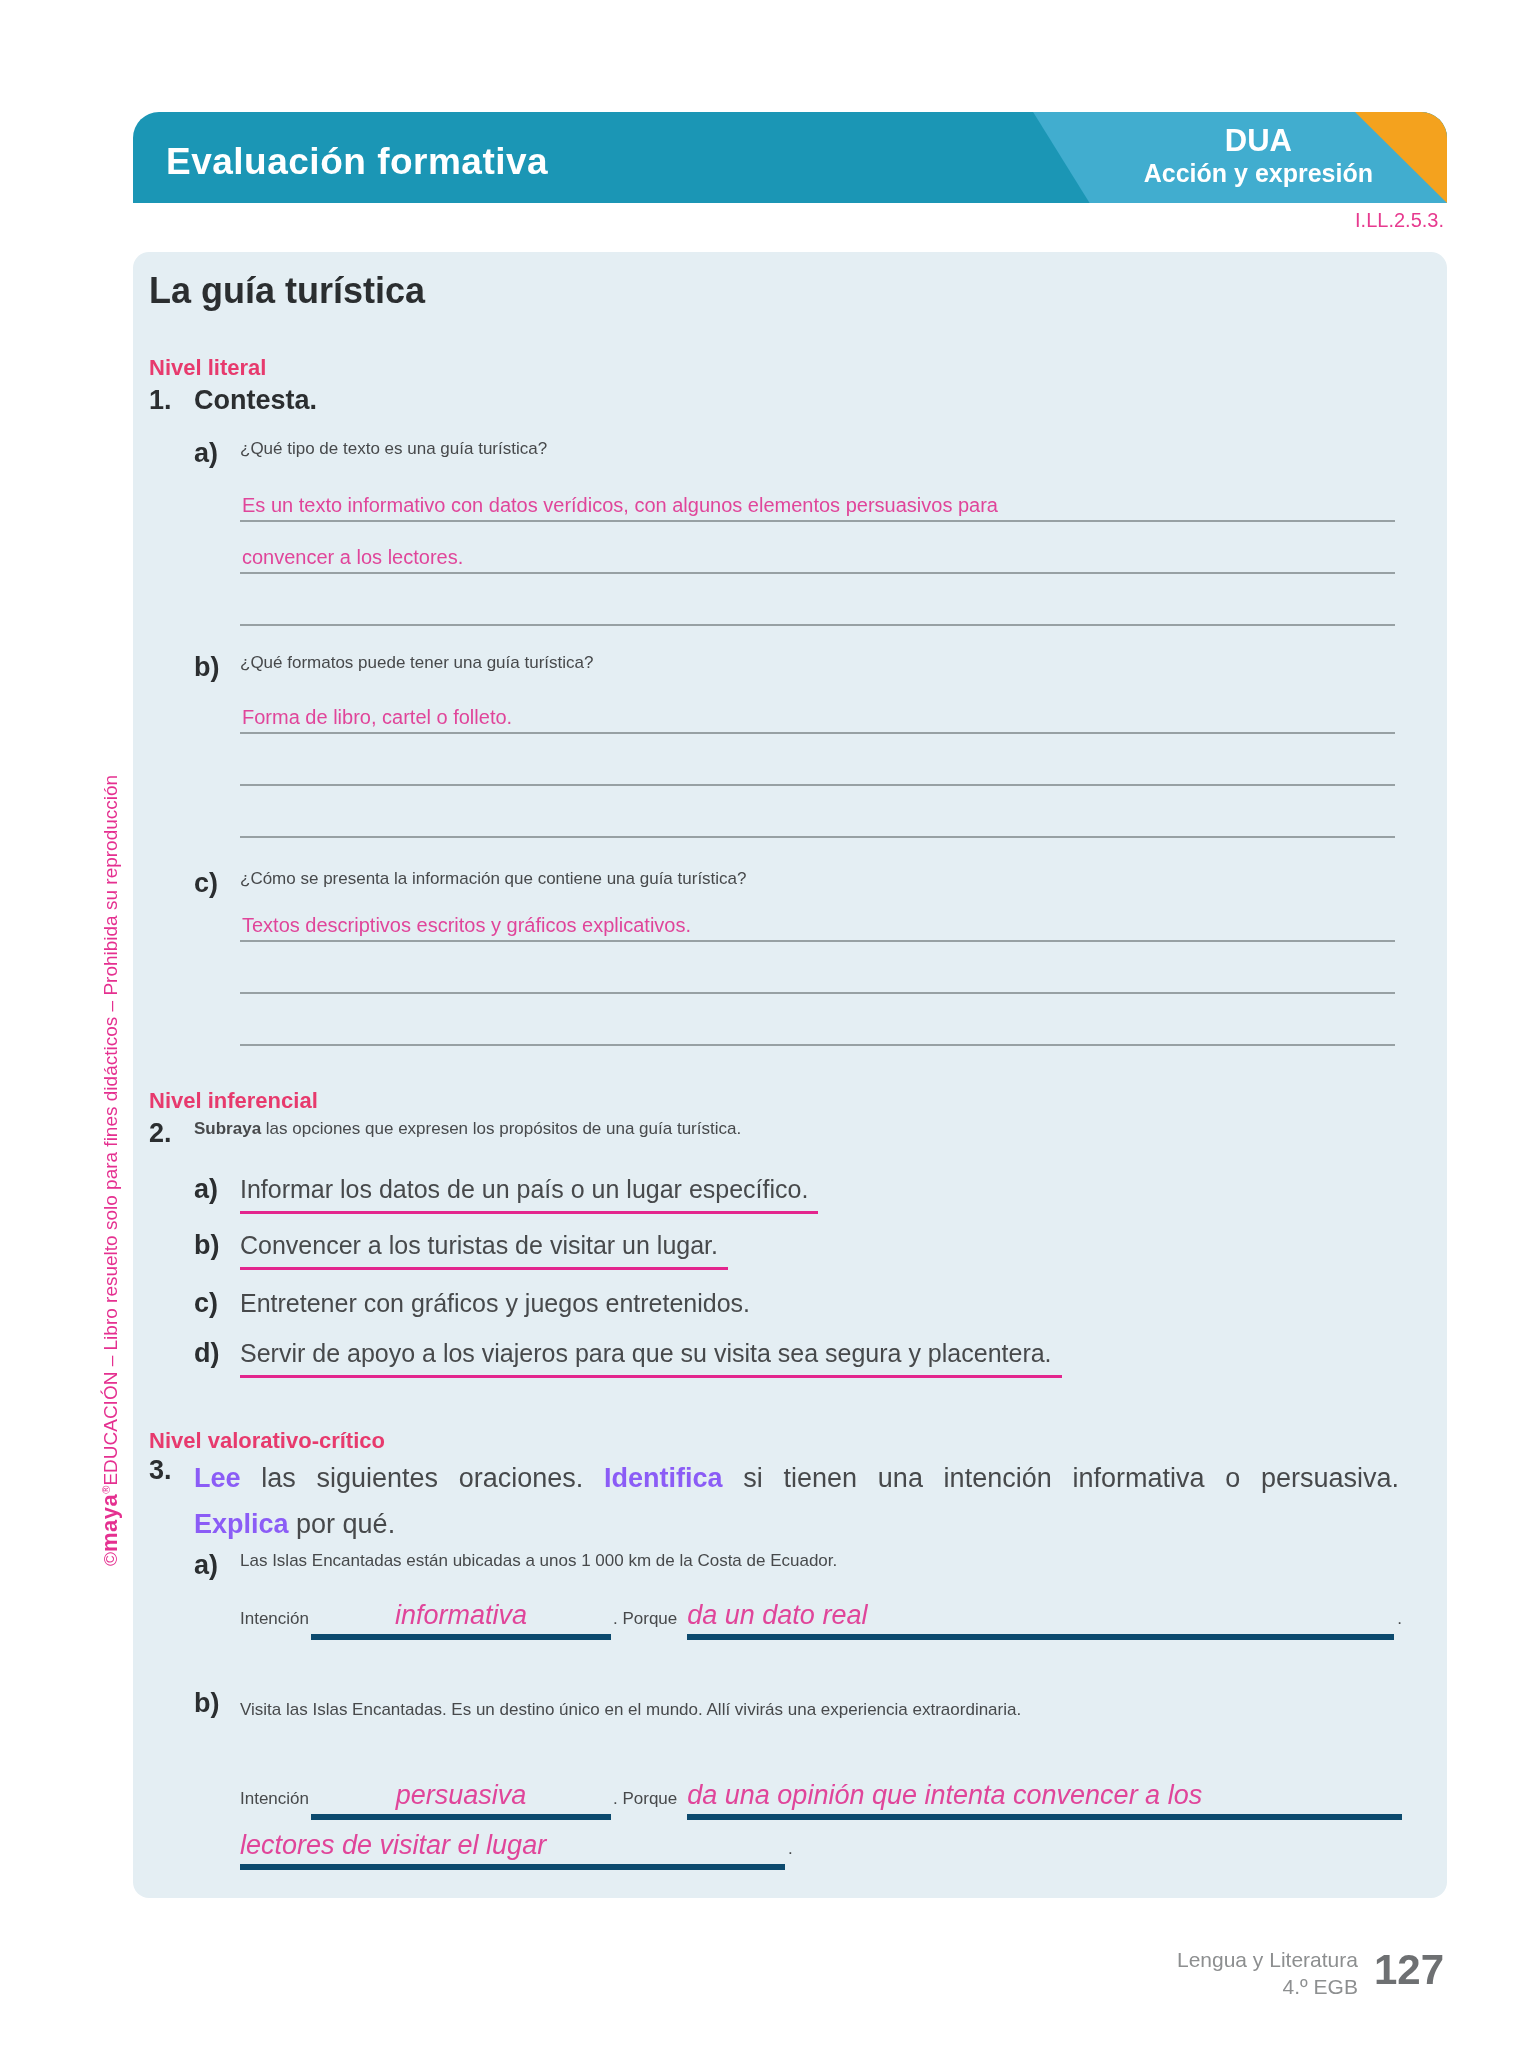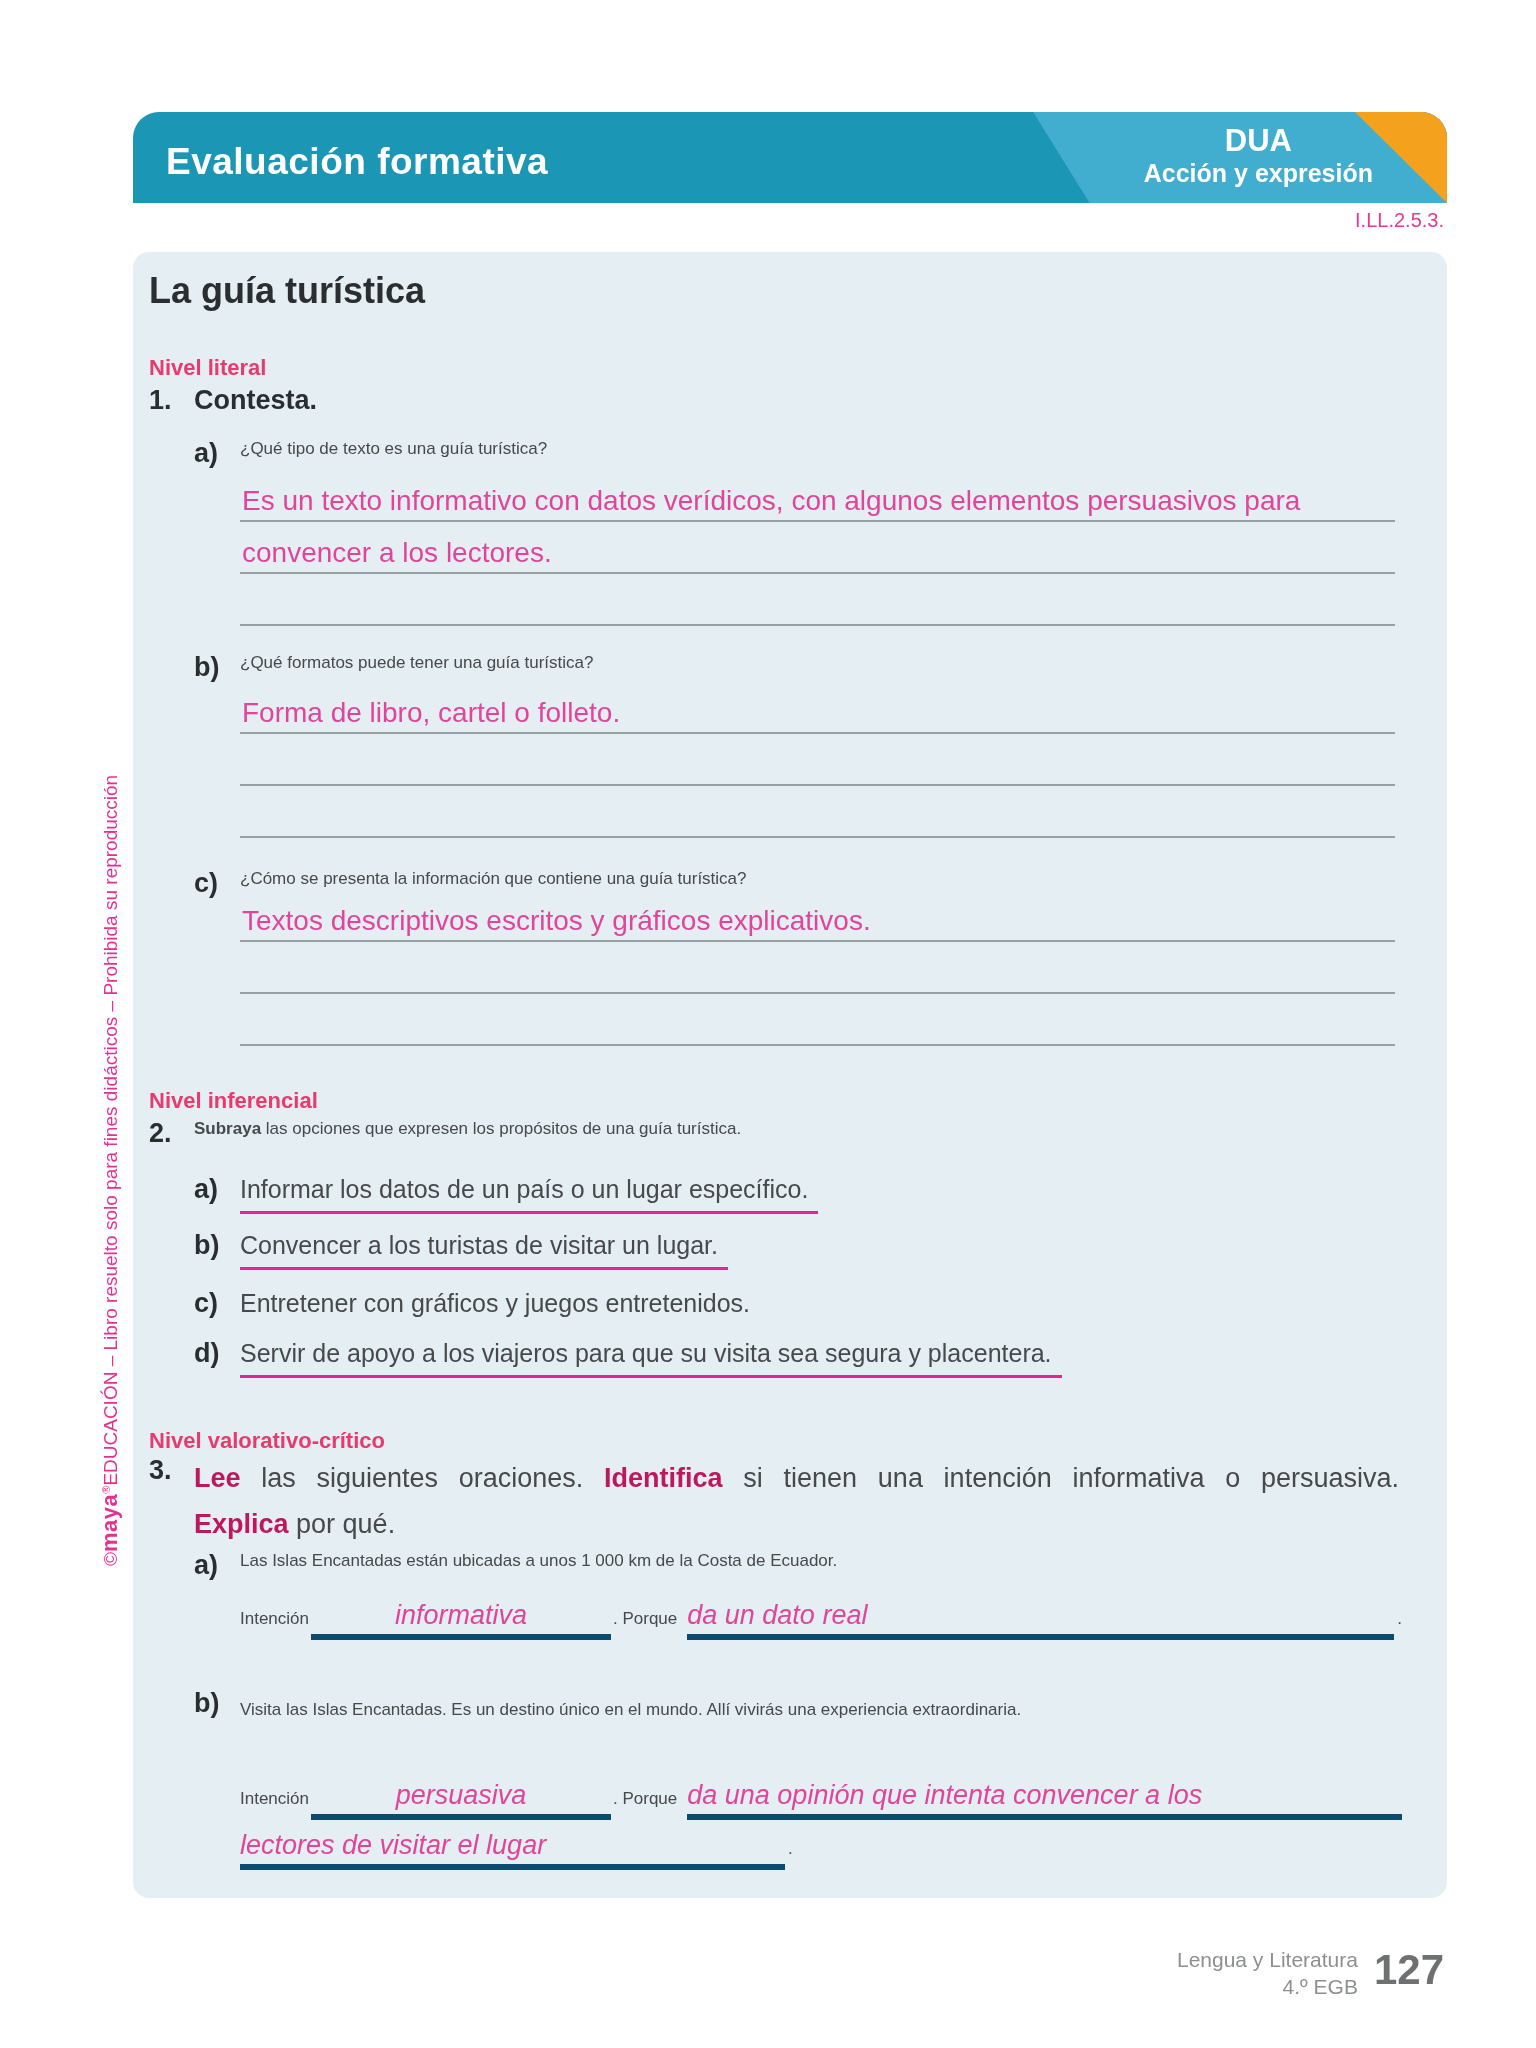--- a/index.html
+++ b/index.html
@@ -36,28 +36,28 @@
   .row{position:absolute;left:61px;display:flex;align-items:flex-start;}
   .num-row{left:16px;}
   .num{width:45px;flex-shrink:0;font-size:27px;font-weight:bold;color:#2b2e30;}
   .bold-ins{font-size:27px;font-weight:bold;color:#2b2e30;}
   .ilabel{width:46px;flex-shrink:0;font-size:27px;font-weight:bold;color:#2b2e30;}
   .qtext{font-size:17px;color:#47494b;line-height:1.25;}
   .wrap{width:1208px;line-height:44px;}
 
   .lines{position:absolute;left:107px;width:1155px;}
   .line{height:50px;border-bottom:2px solid #97a0a3;display:flex;align-items:flex-end;}
-  .ans{color:#e0459a;font-size:28px;line-height:1;padding:0 0 5px 2px;white-space:nowrap;}
+  .ans{color:#e0459a;font-size:20px;line-height:1;padding:0 0 5px 2px;white-space:nowrap;}
 
   .opt{font-size:25px;color:#47494b;line-height:1.25;}
   .underlined{border-bottom:3px solid #e3258d;padding:0 10px 6px 0;}
 
   .ins3{position:absolute;left:16px;top:1203px;display:flex;}
   .ins3-text{width:1205px;font-size:27px;color:#47494b;line-height:46px;}
-  .ins3-text b{color:#be185d;}
+  .ins3-text b{color:#8b5cf6;}
   .jline{text-align-last:justify;}
 
   .intent-row{position:absolute;left:107px;width:1162px;display:flex;align-items:baseline;}
   .blank{border-bottom:6px solid #0c4a6e;padding-bottom:3px;display:inline-block;font-style:italic;}
   .blank-1{width:300px;text-align:center;margin:0 2px;}
   .blank-grow{flex:1;margin-left:10px;}
   .blank-2{width:545px;}
   .ans-c,.ans-l{color:#e0459a;font-size:27px;white-space:nowrap;}
   .period{margin-left:3px;}
 

